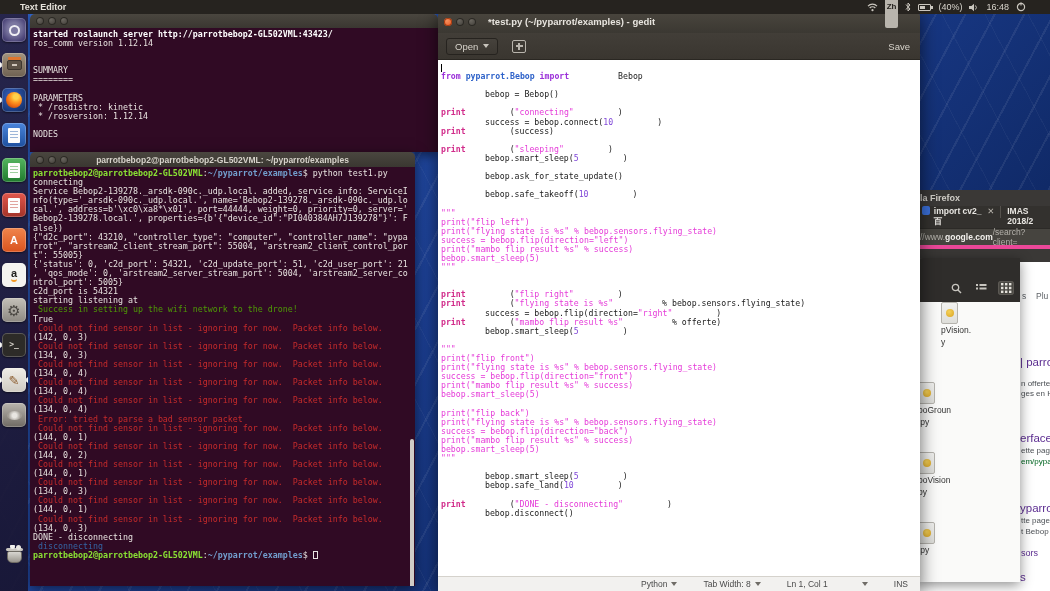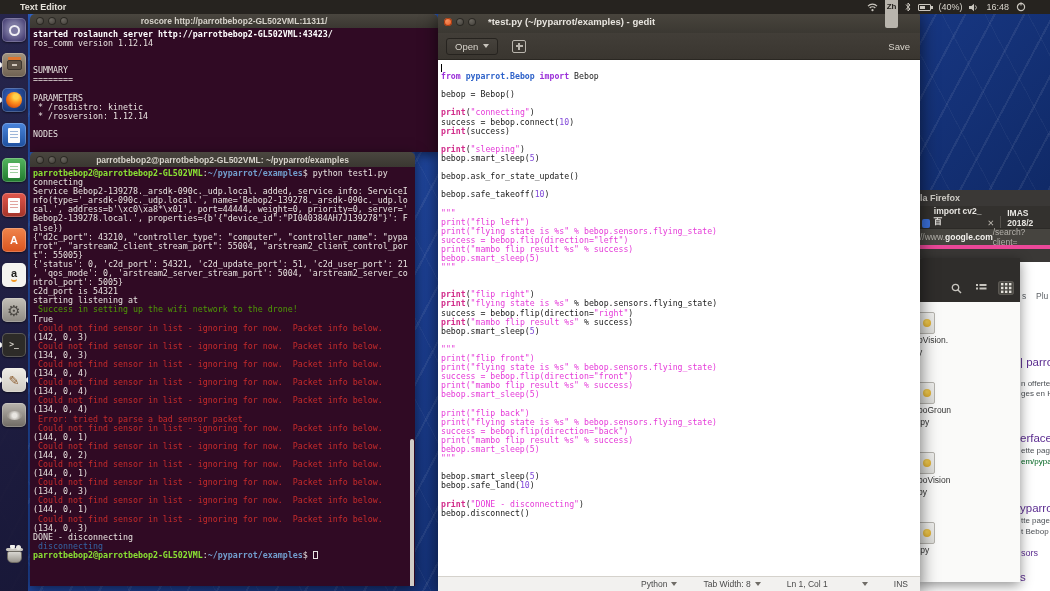--- a/index.html
+++ b/index.html
@@ -121,31 +121,31 @@
   .gedit-text { background:#ffffff; height:516px; font-family:"DejaVu Sans Mono",monospace; font-size:8.2px;
            padding:3px 0 0 3px; position:relative; color:#111; }
   .gedit-caret { position:absolute; left:3px; top:4px; width:1px; height:8px; background:#000; }
   .cline { height:9.1px; line-height:9.1px; white-space:pre; }
   .c-k { color:#9b30d9; font-weight:bold; }
   .c-m { color:#2e62c9; font-weight:bold; }
   .c-b { color:#d12b8a; font-weight:bold; }
   .c-s { color:#e53ad8; }
   .c-d { color:#e53ad8; }
   .c-n { color:#8048d8; }
-  .c-p { color:#1a1a1a; }
+  .c-p { color:#1a1a1a;margin-left:44px; }
   .gedit-status { height:15px; background:#f2f1ef; border-top:1px solid #d5d2cc; display:flex; align-items:center;
            justify-content:flex-end; gap:0; font-size:8.5px; color:#4a4a4a; }
   .status-item { display:flex; align-items:center; gap:4px; margin-right:26px; }
   .status-item .caret-down { border-top-color:#6f6c66; }
 
   
   #firefox { position:absolute; left:920px; top:190px; width:130px; height:401px; z-index:5; }
   .ff-titlebar { height:16px; background:#3a3836; color:#cfccc6; font-size:9px; font-weight:bold;
                  display:flex; align-items:center; }
-  .ff-tabbar { height:22px; background:#33312e; display:flex; align-items:flex-end; color:#e8e6e2;
+  .ff-tabbar { height:22px; background:#33312e; display:flex; align-items:flex-start; color:#e8e6e2;
                font-size:8.5px; font-weight:bold; }
   .ff-favicon { width:9px; height:9px; background:#3a6fd8; border-radius:2px; margin:0 4px 0 2px; }
   .tab-close { color:#b9b5ad; margin:0 6px 0 5px; font-weight:normal; }
   .tab-sep { width:1px; height:12px; background:#55524d; margin-right:6px; }
   .ff-urlbar { height:21px; background:#46443f; display:flex; align-items:center; font-size:8.5px;
                color:#b3b0aa; border-top:1px solid #2c2a27; border-bottom:4px solid #ec4899; }
   .ff-urlbar .host { color:#f2f0ec; font-weight:bold; }
   .ff-strip { height:13px; background:#3a3836; }
   .ff-page { background:#ffffff; height:329px; }
   .ff-frag { position:absolute; z-index:6; white-space:pre; }
@@ -284,21 +284,20 @@
     </div>
   </div>
 
 <div id="term-ros">
   <div class="term-title">
     <span class="winbtns">
       <span class="wbtn"></span>
       <span class="wbtn"></span>
       <span class="wbtn"></span>
     </span>
-    <span class="title-text">roscore http://parrotbebop2-GL502VML:11311/</span>
   </div>
   <div class="term-body" id="ros-lines">
       <div class="tline"><span class="g-wb seg">started roslaunch server http://parrotbebop2-GL502VML:43423/</span></div>
       <div class="tline"><span class="g-w seg">ros_comm version 1.12.14</span></div>
       <div class="tline">&nbsp;</div>
       <div class="tline">&nbsp;</div>
       <div class="tline"><span class="g-w seg">SUMMARY</span></div>
       <div class="tline"><span class="g-w seg">========</span></div>
       <div class="tline">&nbsp;</div>
       <div class="tline"><span class="g-w seg">PARAMETERS</span></div>
@@ -406,21 +405,21 @@
       <div class="cline"><span class="c-d seg">print("flying state is %s" % bebop.sensors.flying_state)</span></div>
       <div class="cline"><span class="c-d seg">success = bebop.flip(direction="left")</span></div>
       <div class="cline"><span class="c-d seg">print("mambo flip result %s" % success)</span></div>
       <div class="cline"><span class="c-d seg">bebop.smart_sleep(5)</span></div>
       <div class="cline"><span class="c-d seg">"""</span></div>
       <div class="cline">&nbsp;</div>
       <div class="cline">&nbsp;</div>
       <div class="cline"><span class="c-b seg">print</span><span class="c-p seg">(</span><span class="c-s seg">"flip right"</span><span class="c-p seg">)</span></div>
       <div class="cline"><span class="c-b seg">print</span><span class="c-p seg">(</span><span class="c-s seg">"flying state is %s"</span><span class="c-p seg"> % bebop.sensors.flying_state)</span></div>
       <div class="cline"><span class="c-p seg">success = bebop.flip(direction=</span><span class="c-s seg">"right"</span><span class="c-p seg">)</span></div>
-      <div class="cline"><span class="c-b seg">print</span><span class="c-p seg">(</span><span class="c-s seg">"mambo flip result %s"</span><span class="c-p seg"> % success)</span></div>
+      <div class="cline"><span class="c-b seg">print</span><span class="c-p seg">(</span><span class="c-s seg">"mambo flip result %s"</span><span class="c-p seg"> % offerte)</span></div>
       <div class="cline"><span class="c-p seg">bebop.smart_sleep(</span><span class="c-n seg">5</span><span class="c-p seg">)</span></div>
       <div class="cline">&nbsp;</div>
       <div class="cline"><span class="c-d seg">"""</span></div>
       <div class="cline"><span class="c-d seg">print("flip front")</span></div>
       <div class="cline"><span class="c-d seg">print("flying state is %s" % bebop.sensors.flying_state)</span></div>
       <div class="cline"><span class="c-d seg">success = bebop.flip(direction="front")</span></div>
       <div class="cline"><span class="c-d seg">print("mambo flip result %s" % success)</span></div>
       <div class="cline"><span class="c-d seg">bebop.smart_sleep(5)</span></div>
       <div class="cline">&nbsp;</div>
       <div class="cline"><span class="c-d seg">print("flip back")</span></div>
@@ -514,21 +513,21 @@
             <rect x="4" y="3.8" width="2.4" height="2.4"></rect>
             <rect x="8" y="3.8" width="2.4" height="2.4"></rect>
             <rect x="0" y="7.6" width="2.4" height="2.4"></rect>
             <rect x="4" y="7.6" width="2.4" height="2.4"></rect>
             <rect x="8" y="7.6" width="2.4" height="2.4"></rect>
           </g>
         </svg>
     </span>
   </div>
   <div class="nt-files" id="file-items">
-      <div class="file-item" style="top: 10px;">
+      <div class="file-item" style="top: 0; margin-left: 23px;">
         <div class="pyfile"></div>
         <div class="file-label">pVision.</div>
         <div class="file-label">y</div>
       </div>
       <div class="file-item" style="top: 80px;">
         <div class="pyfile"></div>
         <div class="file-label">boGroun</div>
         <div class="file-label">.py</div>
       </div>
       <div class="file-item" style="top: 150px;">

